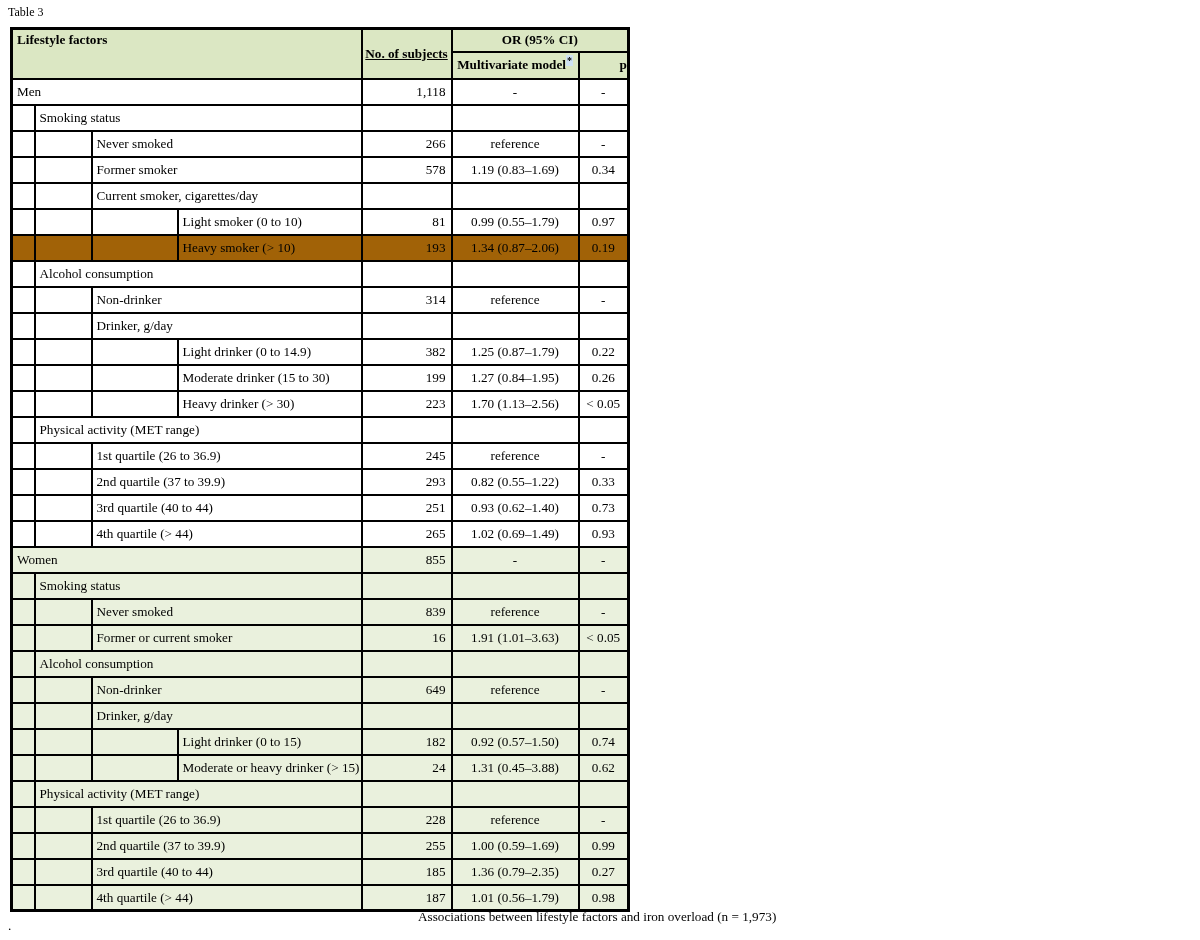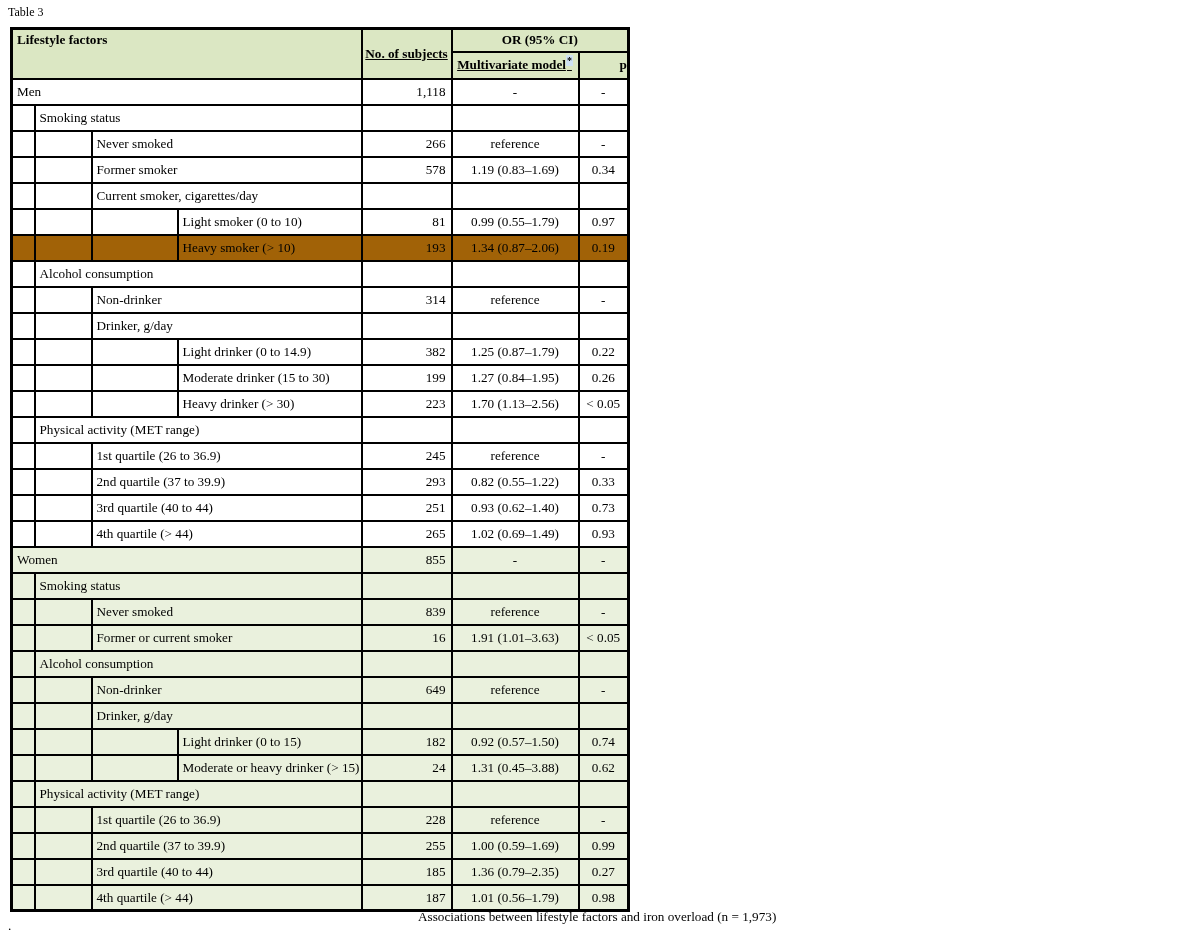--- a/index.html
+++ b/index.html
@@ -29,21 +29,21 @@
   }
   thead th { font-weight: bold; }
   thead tr { }
   th.lifestyle {
     text-align: left; vertical-align: top; padding: 3px 4px;
   }
   th.subjects-h {
     text-align: center; vertical-align: top; padding: 17px 2px; text-decoration: underline;
   }
   th.or-h { text-align: center; vertical-align: middle; height: 22px; }
-  th.model-h { text-align: center; vertical-align: middle; height: 26px; padding: 2px 2px; text-decoration: underline; }
+  th.model-h { text-align: center; vertical-align: middle; height: 26px; padding: 2px 2px; }
   th.pvalue-h { text-align: center; vertical-align: middle; padding: 2px 2px; }
   sup.fn {
     font-size: 10px; line-height: 0;
     padding: 0 1px;
   }
   tbody tr { height: 26px; }
   tbody td.label { text-align: left; padding: 2px 2px 2px 4px; vertical-align: middle; }
   tbody td.num   { text-align: right;  padding: 2px 5px 2px 2px; vertical-align: middle; }
   tbody td.or    { text-align: center; padding: 2px 1px; vertical-align: middle; }
   tbody td.pv    { text-align: center; padding: 2px 1px; vertical-align: middle; }

